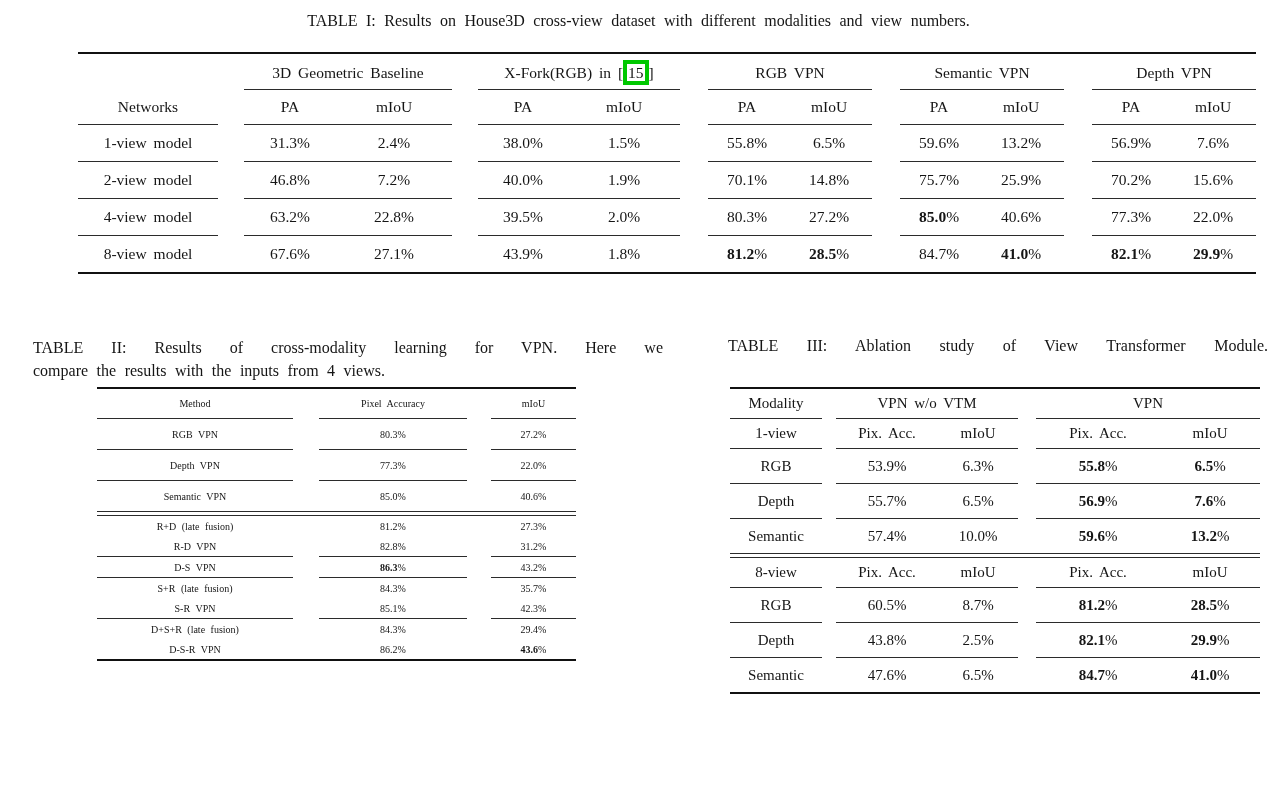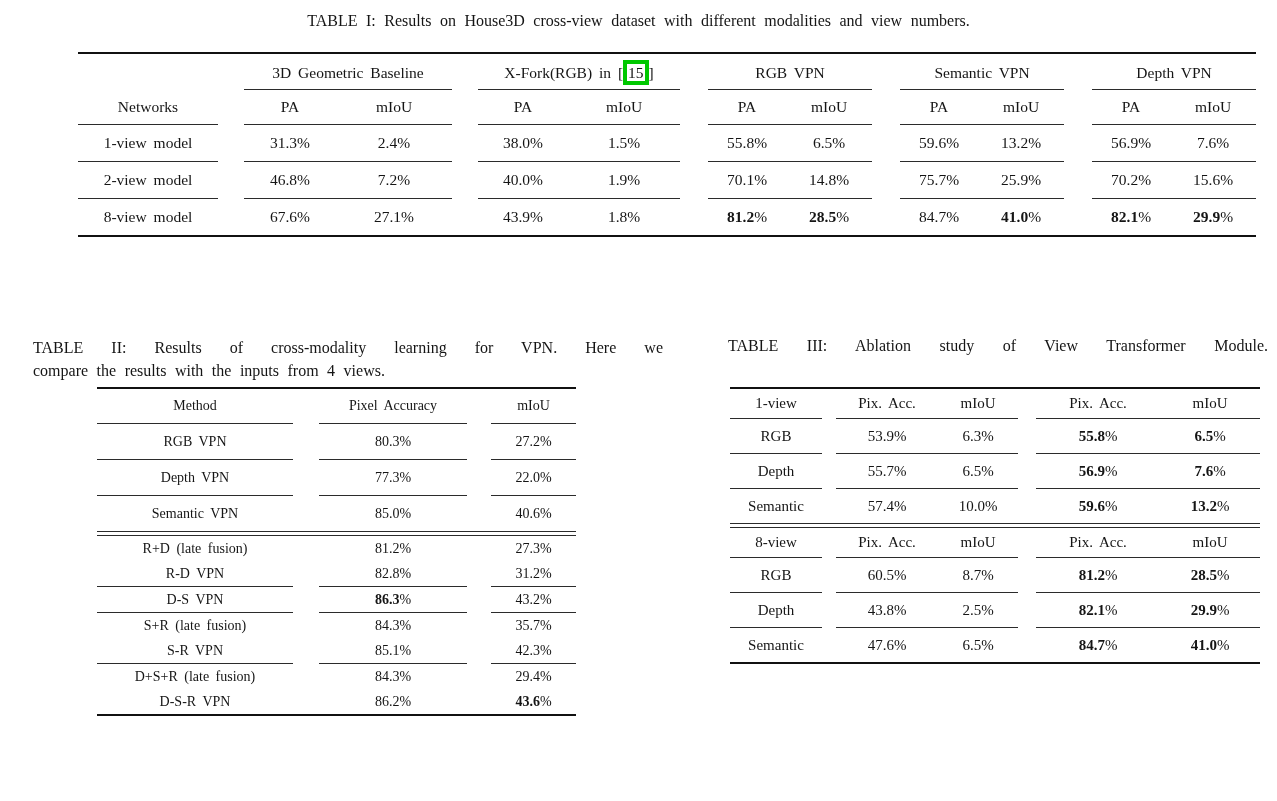--- a/index.html
+++ b/index.html
@@ -18,21 +18,21 @@
   tr.rule > th:not(.sp), tr.rule > td:not(.sp){border-bottom:1px solid #2b2b2b;}
   tr.fullrule > th, tr.fullrule > td{border-bottom:1px solid #2b2b2b;}
   .grp{border-bottom:1px solid #2b2b2b;}
   tbody.dblr td{border-top:1px solid #2b2b2b;border-bottom:1px solid #2b2b2b;height:3px;padding:0;}
 
   #t1{top:52px;left:78px;width:1178px;font-size:15.5px;}
   #t1 thead tr:first-child th{padding:10px 0 7px 0;}
   #t1 thead tr+tr th{padding:8px 0;}
   #t1 tbody td{padding:9px 0;}
 
-  #t2{top:387px;left:97px;width:479px;font-size:14px;}
+  #t2{top:387px;left:97px;width:479px;font-size:10px;}
   #t2 thead th{padding:9px 0;}
   #t2 tbody.singles td{padding:9.5px 0;}
   #t2 tbody.pairs td{padding:4.5px 0;}
 
   #t3{top:387px;left:730px;width:530px;font-size:15px;}
   #t3 thead th{padding:6px 0;}
   #t3 tbody.hdr th{padding:6px 0;}
   #t3 tbody.data td{padding:8.5px 0;}
 
   .cite{border:4px solid #a21caf;padding:0 1px;cursor:pointer;}
@@ -124,20 +124,38 @@
         <td class="sp"></td>
         <td>70.1%</td>
         <td>14.8%</td>
         <td class="sp"></td>
         <td>75.7%</td>
         <td>25.9%</td>
         <td class="sp"></td>
         <td>70.2%</td>
         <td>15.6%</td>
       </tr>
+      <tr class="rule">
+        <td>4-view model</td>
+        <td class="sp"></td>
+        <td>63.2%</td>
+        <td>22.8%</td>
+        <td class="sp"></td>
+        <td>39.5%</td>
+        <td>2.0%</td>
+        <td class="sp"></td>
+        <td>80.3%</td>
+        <td>27.2%</td>
+        <td class="sp"></td>
+        <td><b>85.0</b>%</td>
+        <td>40.6%</td>
+        <td class="sp"></td>
+        <td>77.3%</td>
+        <td>22.0%</td>
+      </tr>
       <tr>
         <td>8-view model</td>
         <td class="sp"></td>
         <td>67.6%</td>
         <td>27.1%</td>
         <td class="sp"></td>
         <td>43.9%</td>
         <td>1.8%</td>
         <td class="sp"></td>
         <td><b>81.2</b>%</td>
@@ -261,20 +279,27 @@
   <colgroup>
     <col style="width:92px">
       <col style="width:14px">
     <col style="width:102px">
       <col style="width:80px">
       <col style="width:18px">
     <col style="width:124px">
       <col style="width:100px">
   </colgroup>
   <thead>
+    <tr class="fullrule">
+      <th>Modality</th>
+        <th class="sp"></th>
+      <th colspan="2">VPN w/o VTM</th>
+        <th class="sp"></th>
+      <th colspan="2">VPN</th>
+    </tr>
     <tr class="rule">
       <th>1-view</th>
         <th class="sp"></th>
       <th>Pix. Acc.</th>
         <th>mIoU</th>
         <th class="sp"></th>
       <th>Pix. Acc.</th>
         <th>mIoU</th>
     </tr>
   </thead>

